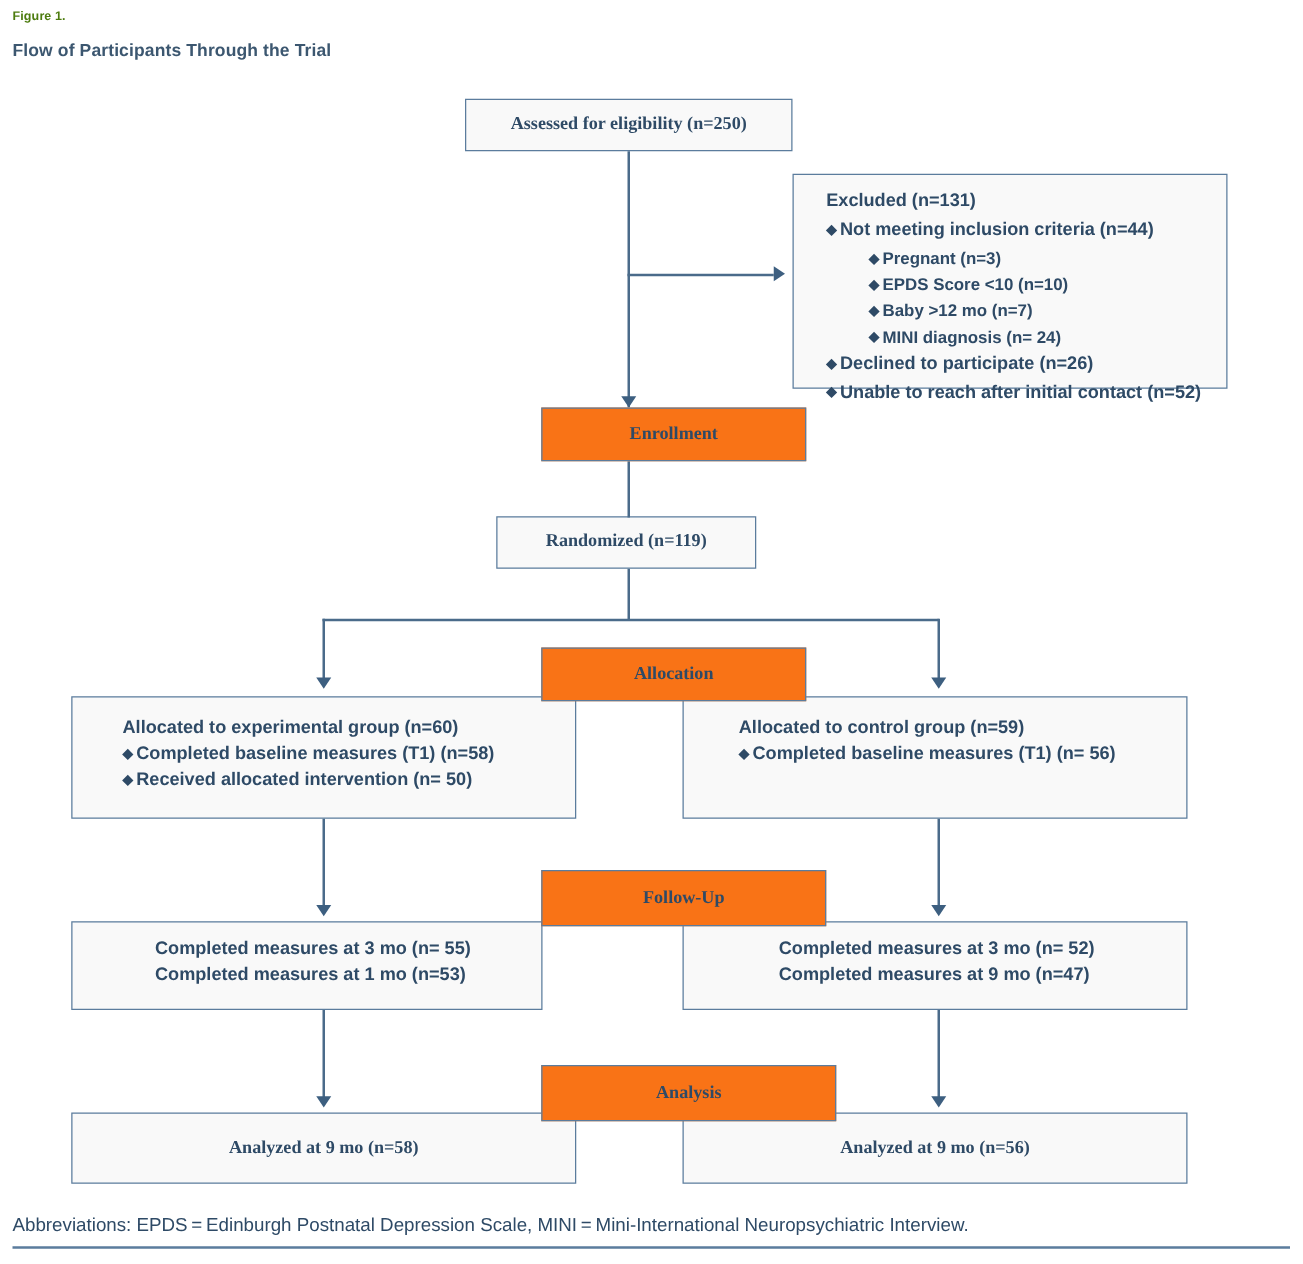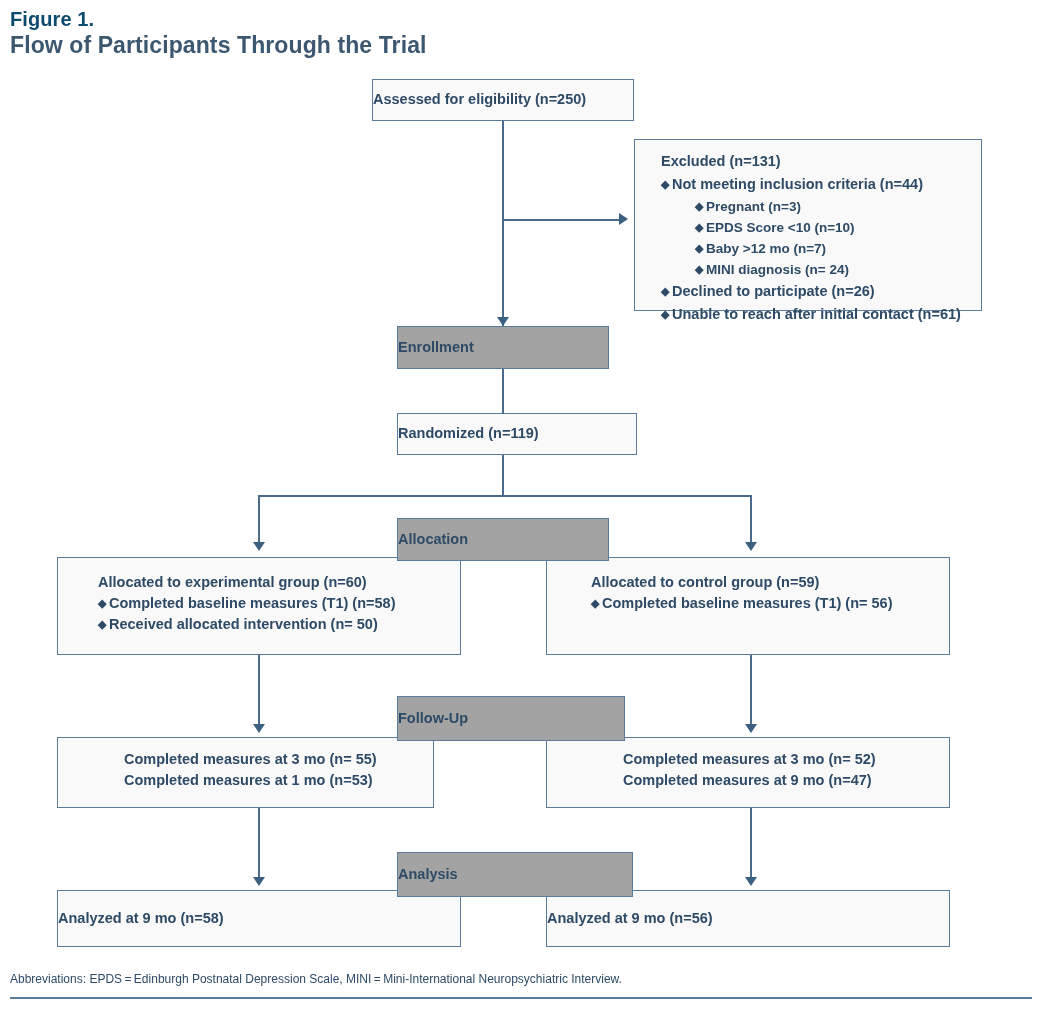--- a/index.html
+++ b/index.html
@@ -18,56 +18,58 @@
     height: 1011px;
     overflow: hidden;
     background: #ffffff;
   }
 
   
   .fig-label {
     position: absolute;
     left: 10px;
     top: 8px;
-    font-size: 20px;
+    font-size: 10px;
     font-weight: bold;
-    color: #0c4a6e;
+    color: #4d7c0f;
     letter-spacing: 0.1px;
   }
   .fig-title {
     position: absolute;
     left: 10px;
     top: 32px;
-    font-size: 23px;
+    font-size: 14px;
     font-weight: bold;
     color: #3c5770;
     letter-spacing: 0.1px;
     text-align: center;
   }
 
   
   .box {
     position: absolute;
     box-sizing: border-box;
     border: 1.4px solid #5b7c9d;
     background: #f9f9f9;
     font-size: 14.5px;
     font-weight: bold;
     color: #2e4a66;
     line-height: 1.45;
   }
   .box.center {
     display: flex;
     align-items: center;
-    justify-content: flex-start;
+    justify-content: center;
     text-align: center;
+    font-family: Liberation Serif, serif;
   }
   .box.stage {
-    background: #a3a3a3;
+    background: #f97316;
     z-index: 6;
+    margin-left: 36px;
   }
   .box.pad {
     padding: 14px 18px 14px 40px;
   }
   .box.pad-r {
     padding: 14px 18px 14px 44px;
   }
   .box.excl {
     padding: 10px 12px 10px 26px;
     font-size: 14.5px;
@@ -111,21 +113,21 @@
     border-bottom: 6px solid transparent;
     border-left: 9px solid #3d5f80;
     z-index: 2;
   }
 
   
   .footnote {
     position: absolute;
     left: 10px;
     top: 972px;
-    font-size: 12px;
+    font-size: 15px;
     font-weight: normal;
     color: #2e4a66;
   }
   .rule {
     position: absolute;
     left: 10px;
     top: 997px;
     width: 1022px;
     height: 1.6px;
     background: #5b7c9d;
@@ -164,31 +166,31 @@
     <div class="line-item lvl2">
       <span class="bullet">◆</span><span>Baby &gt;12 mo (n=7)</span>
     </div>
     <div class="line-item lvl2">
       <span class="bullet">◆</span><span>MINI diagnosis (n= 24)</span>
     </div>
     <div class="line-item lvl1">
       <span class="bullet">◆</span><span>Declined to participate (n=26)</span>
     </div>
     <div class="line-item lvl1">
-      <span class="bullet">◆</span><span>Unable to reach after initial contact (n=61)</span>
+      <span class="bullet">◆</span><span>Unable to reach after initial contact (n=52)</span>
     </div>
   </div>
 
   <div class="box center stage" style="left:397px; top:326px; width:212px; height:43px;">
     <span>Enrollment</span>
   </div>
 
   <div class="vline" style="left:502px; top:369px; height:45px;"></div>
 
-  <div class="box center" style="left:397px; top:413px; width:240px; height:42px;">
+  <div class="box center" style="left:397px; top:413px; width:208px; height:42px;">
     <span>Randomized (n=119)</span>
   </div>
 
   <div class="vline" style="left:502px; top:455px; height:41px;"></div>
   <div class="hline" style="left:258px; top:495px; width:493px;"></div>
   <div class="vline" style="left:258px; top:495px; height:48px;"></div>
   <div class="vline" style="left:750px; top:495px; height:48px;"></div>
   <div class="arrow-down" style="left:253px; top:542px;"></div>
   <div class="arrow-down" style="left:745px; top:542px;"></div>
 

